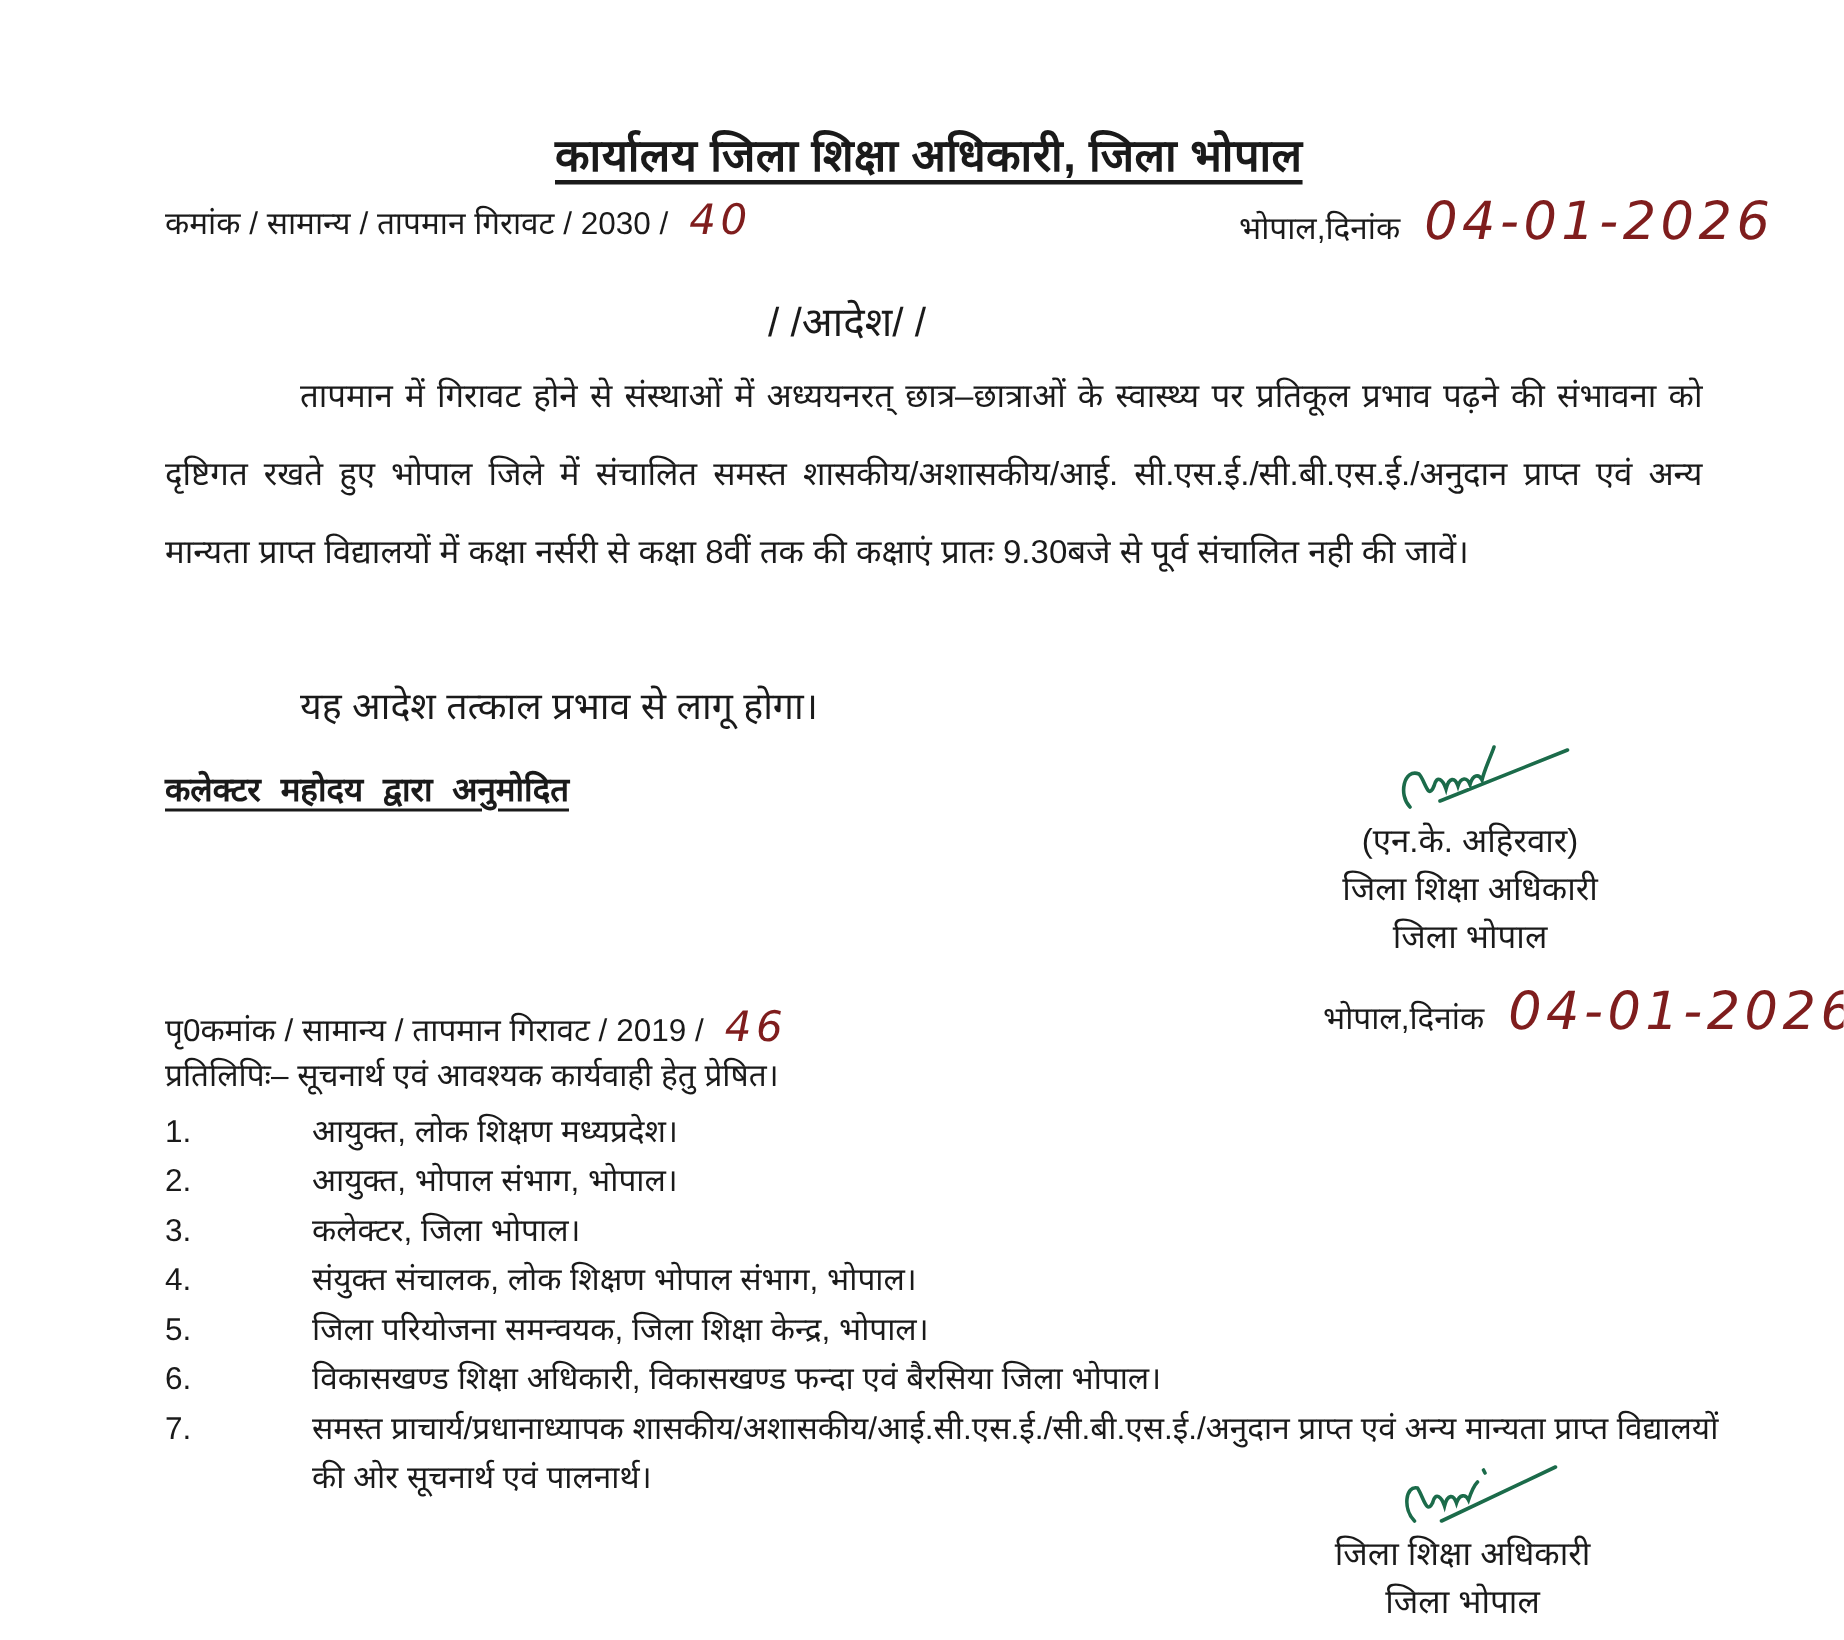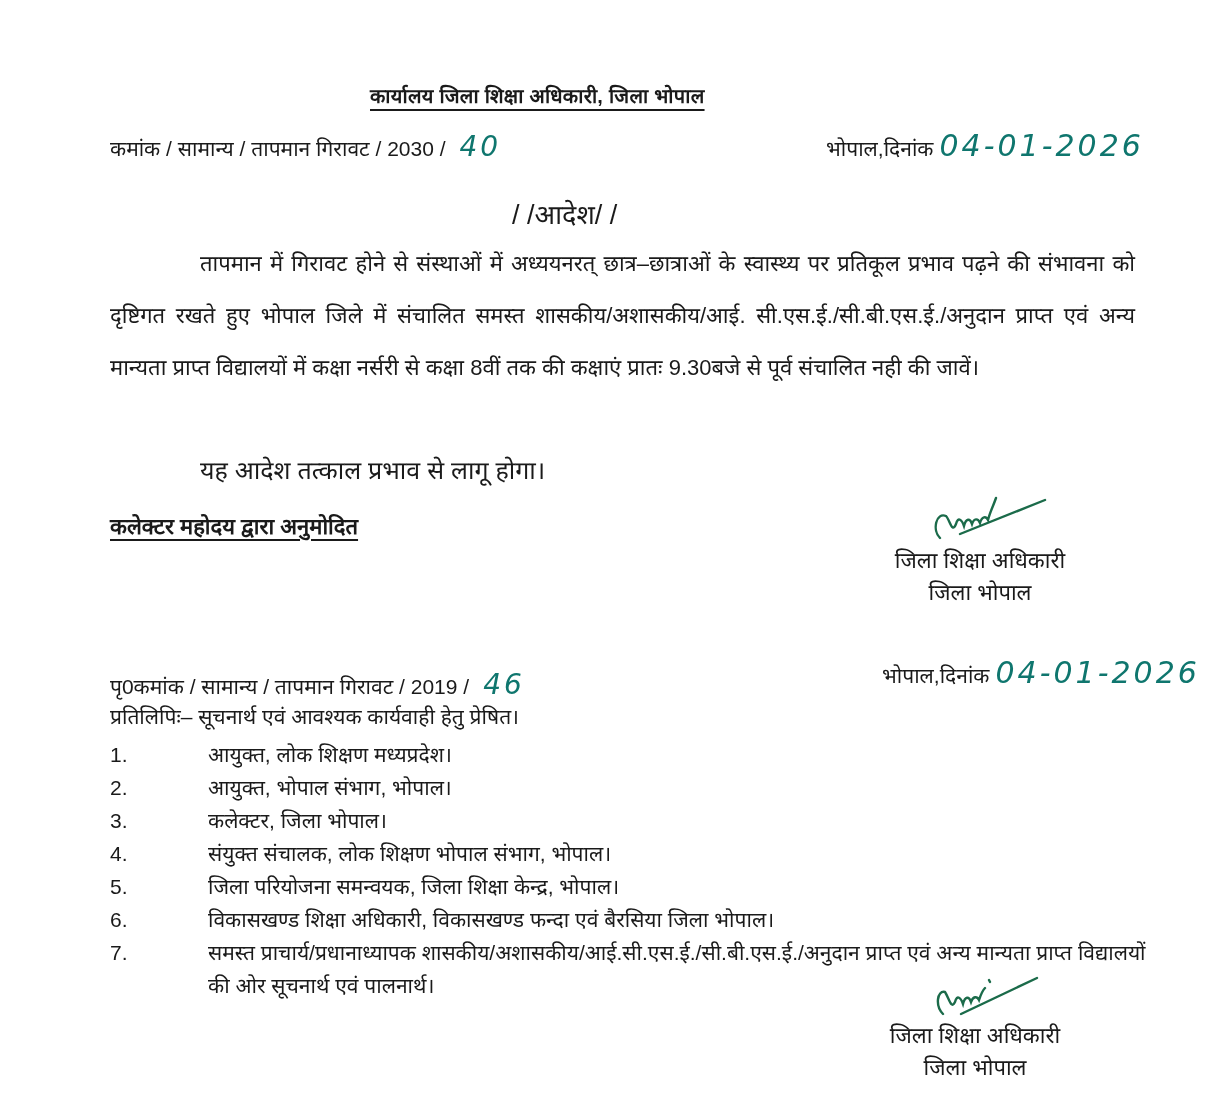--- a/index.html
+++ b/index.html
@@ -11,42 +11,42 @@
       width: 1229px;
       height: 1093px;
       position: relative;
       overflow: hidden;
       font-family: "Liberation Sans", "DejaVu Sans", sans-serif;
       color: #1a1a1a;
     }
     .abs { position: absolute; white-space: nowrap; }
     .heading {
       left: 370px; top: 82px;
-      font-size: 20px;
+      font-size: 30px;
       font-weight: bold;
       text-decoration: underline;
       text-underline-offset: 6px;
       letter-spacing: 0.3px;
     }
     .ref-line {
       left: 110px; top: 130px;
       font-size: 21px;
     }
     .hand {
       font-family: "DejaVu Sans", sans-serif;
-      color: #0f766e;
+      color: #7f1d1d;
       font-style: italic;
       letter-spacing: 3px;
     }
     .ref-no { font-size: 28px; margin-left: 14px; }
     .date-line {
       left: 826px; top: 128px;
       font-size: 21px;
     }
-    .date-val { font-size: 30px; margin-left: 6px; }
+    .date-val { font-size: 35px; margin-left: 16px; }
     .order-title {
       left: 512px; top: 195px;
       font-size: 27px;
       font-weight: normal;
     }
     .para {
       position: absolute;
       left: 110px; top: 238px;
       width: 1025px;
       font-size: 22px;
@@ -57,20 +57,21 @@
     .effect {
       left: 200px; top: 452px;
       font-size: 25px;
     }
     .approved {
       left: 110px; top: 510px;
       font-size: 22px;
       font-weight: bold;
       text-decoration: underline;
       text-underline-offset: 5px;
+      font-family: Liberation Mono, monospace;
     }
     .sig-block {
       position: absolute;
       left: 860px; top: 490px;
       width: 240px;
       text-align: center;
       font-size: 22px;
     }
     .sig-block .sig { height: 55px; display:block; margin: 0 auto; }
     .sig-block div { line-height: 32px; }
@@ -126,20 +127,21 @@
 <div class="para">तापमान में गिरावट होने से संस्थाओं में अध्ययनरत् छात्र–छात्राओं के स्वास्थ्य पर प्रतिकूल प्रभाव पढ़ने की संभावना को दृष्टिगत रखते हुए भोपाल जिले में संचालित समस्त शासकीय/अशासकीय/आई. सी.एस.ई./सी.बी.एस.ई./अनुदान प्राप्त एवं अन्य मान्यता प्राप्त विद्यालयों में कक्षा नर्सरी से कक्षा 8वीं तक की कक्षाएं प्रातः 9.30बजे से पूर्व संचालित नही की जावें।</div>
 
 <div class="abs effect">यह आदेश तत्काल प्रभाव से लागू होगा।</div>
 
 <div class="abs approved">कलेक्टर महोदय द्वारा अनुमोदित</div>
 
 <div class="sig-block">
   <svg class="sig" width="140" height="55" viewBox="0 0 140 55">
     <path d="M30 48 C22 40, 26 22, 36 26 C40 30, 42 44, 46 34 C48 26, 52 30, 54 36 C56 28, 60 28, 62 34 C64 28, 68 28, 70 33 C72 26, 76 26, 78 30 C80 22, 84 14, 86 8 M50 44 L135 10" fill="none" stroke="#1b6b4a" stroke-width="2.4" stroke-linecap="round"></path>
   </svg>
+  <div>(एन.के. अहिरवार)</div>
   <div>जिला शिक्षा अधिकारी</div>
   <div>जिला भोपाल</div>
 </div>
 
 <div class="abs date2">
   <span>भोपाल,दिनांक</span><span class="hand date-val">04-01-2026</span>
 </div>
 
 <div class="abs copy-ref">
   <span>पृ0कमांक / सामान्य / तापमान गिरावट / 2019 /</span><span class="hand ref-no">46</span>

